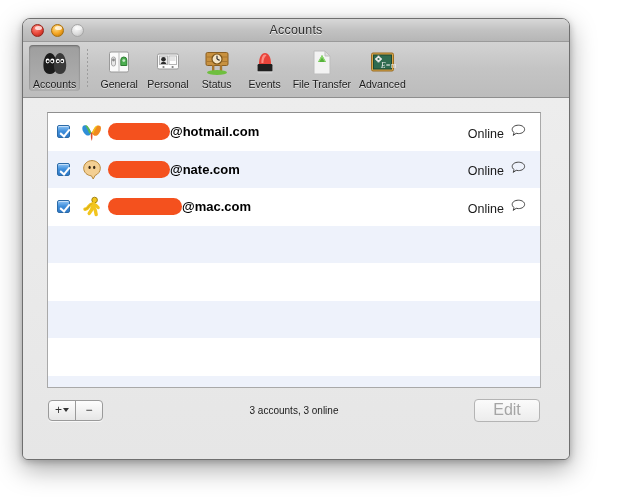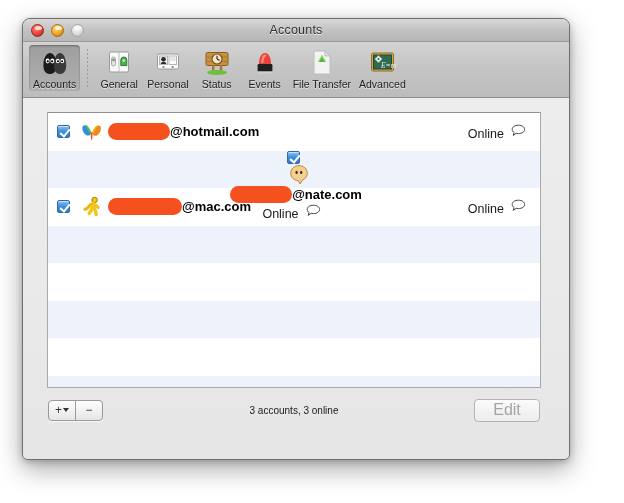--- a/index.html
+++ b/index.html
@@ -148,21 +148,21 @@
     overflow: hidden;
     box-shadow: inset 0 1px 2px rgba(0,0,0,0.12);
   }
   .row {
     height: 37.5px;
     display: flex;
     align-items: center;
     padding: 0 10px 0 9px;
     box-sizing: border-box;
   }
-  .row.alt { background: #eef2fb; flex-direction: column; }
+  .row.alt { background: #eef2fb; }
   .row.plain { background: #ffffff; }
 
   .chk {
     width: 13px; height: 13px;
     border-radius: 2px;
     background: linear-gradient(to bottom, #8fc4f5 0%, #3f8fdc 48%, #2f79c6 100%);
     border: 1px solid #2c6ba8;
     box-sizing: border-box;
     position: relative;
     flex: 0 0 auto;

